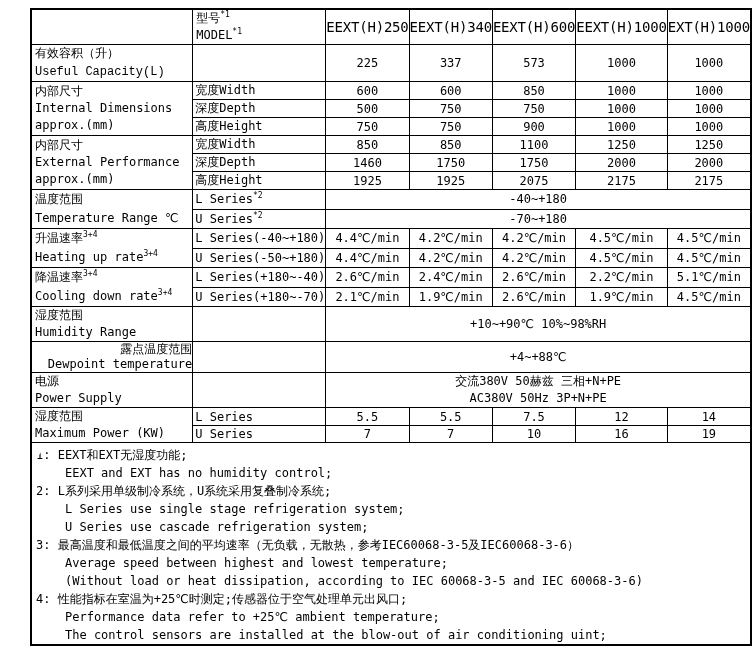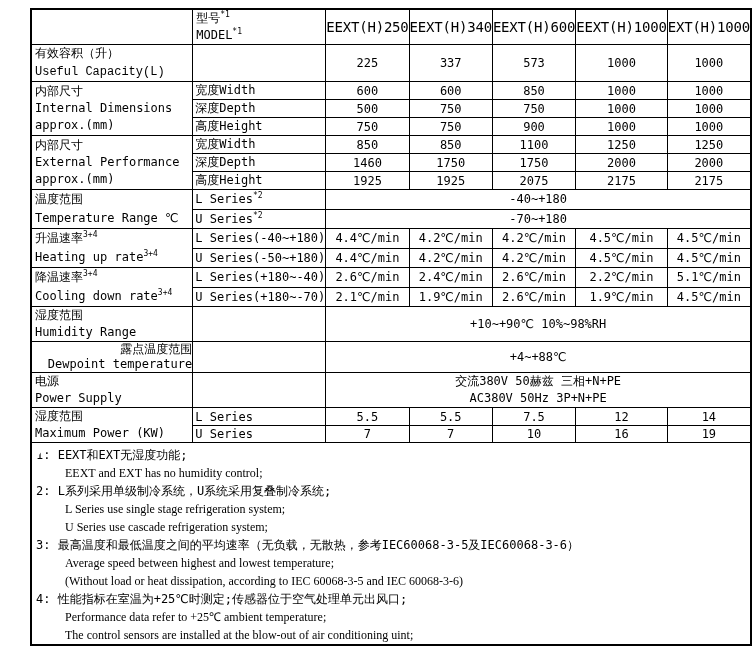--- a/index.html
+++ b/index.html
@@ -16,21 +16,21 @@
   td.val{text-align:center;}
   tr.r34{height:34px;} tr.r37{height:37px;} tr.r17{height:17px;}
   tr.r19{height:19px;} tr.r31{height:31px;} tr.r35{height:35px;}
   tr.r18{height:18px;} tr.rnotes{height:202px;}
   .lh15 div{line-height:15px;text-align:right;} .lh17 div{line-height:17px;}
   .lh18 div{line-height:18px;font-family:Liberation Mono, monospace;} .lh19 div{line-height:19px;}
   .hdr{font-size:14px;letter-spacing:-0.2px;}
   sup{font-size:8px;line-height:0;}
   td.notes{vertical-align:top;padding:3px 0 0 4px;border-radius:31px;}
   .note-line{line-height:18px;white-space:pre;}
-  .ind{padding-left:29px;font-family:Liberation Serif, serif;}
+  .ind{padding-left:29px;}
 </style>
 </head>
 <body>
 
 <div class="wrap">
 <table>
   <colgroup>
     <col style="width:185px">
         <col style="width:130px">
     <col style="width:73px">

